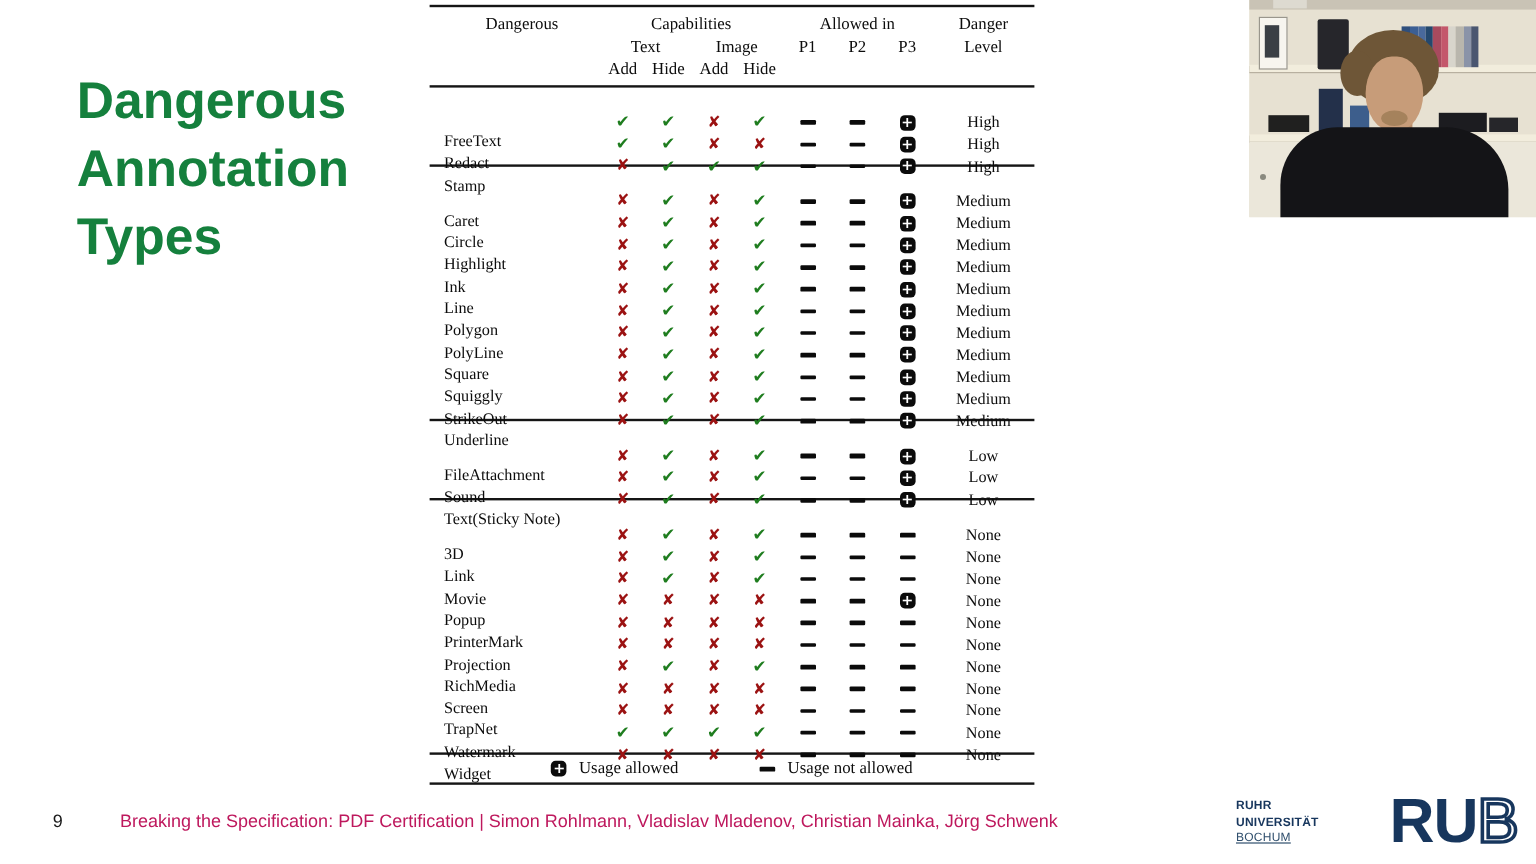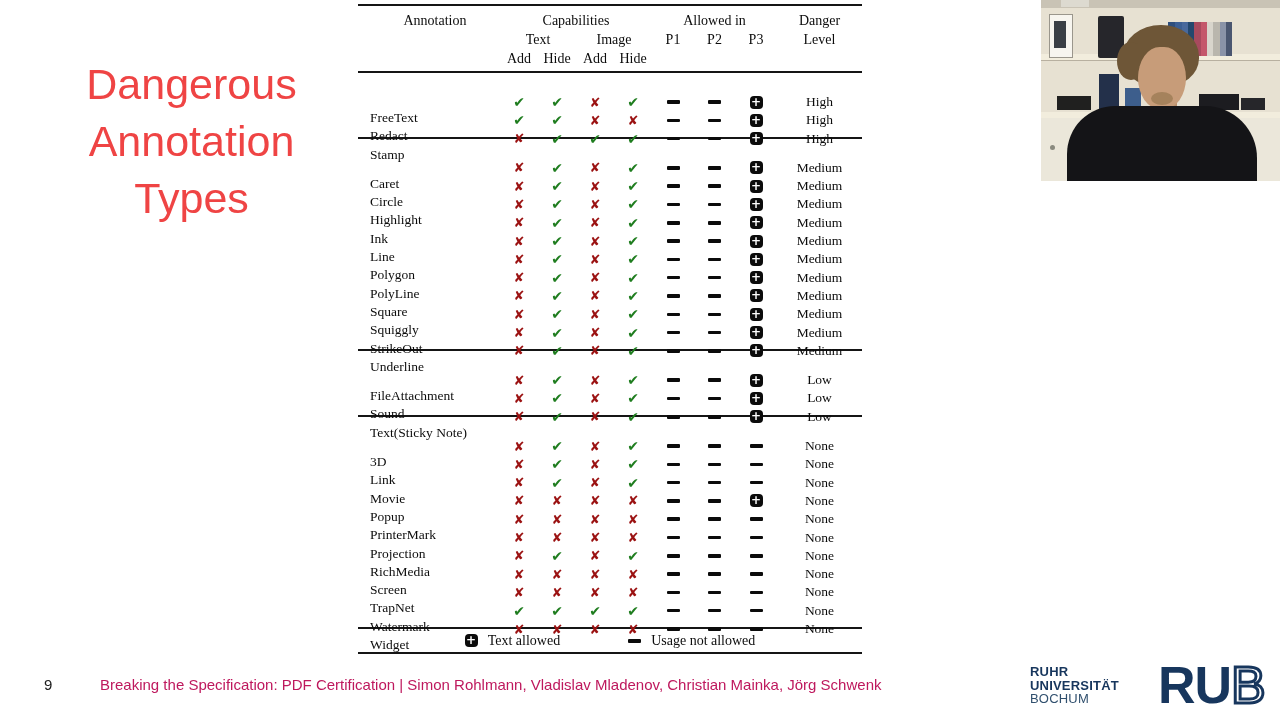--- a/index.html
+++ b/index.html
@@ -1,21 +1,21 @@
 <!DOCTYPE html>
 <html><head>
 <meta charset="utf-8">
 <style>
   html,body{margin:0;padding:0;}
   body{width:1280px;height:720px;background:#ffffff;position:relative;overflow:hidden;
        font-family:"Liberation Sans",sans-serif;color:#111;}
 
   
   .slide-title{position:absolute;left:64px;top:56px;width:255px;
-       font-size:43px;line-height:57px;font-weight:400;color:#ef4444;text-align:center;}
+       font-size:43px;line-height:57px;font-weight:700;color:#15803d;}
   .bullets{position:absolute;left:66px;top:294px;width:285px;list-style:none;margin:0;padding:0;}
   .bullets li{position:relative;padding-left:42px;font-size:20px;line-height:29px;
        color:#0d0d0d;margin-bottom:24px;}
   .bullets li::before{content:"•";position:absolute;left:6px;top:0;font-size:20px;}
 
   
   .ann-table{position:absolute;left:358px;top:4px;width:504px;
        font-family:"Liberation Serif",serif;font-size:13.5px;color:#0c0c0c;
        border-top:2.5px solid #151515;}
   .tgrid{display:grid;grid-template-columns:142px 38px 38px 38px 38px 42px 41px 42px 1fr;
@@ -84,38 +84,38 @@
   .hair2{left:76px;top:42px;width:28px;height:38px;background:#6e5637;border-radius:50%;}
   .face{left:97px;top:47px;width:48px;height:62px;background:#c79c79;border-radius:50%/55%;}
   .beard{left:110px;top:92px;width:22px;height:13px;background:#a5825c;border-radius:50%;}
   .neck{left:110px;top:100px;width:26px;height:16px;background:#b98f6c;}
   .shirt{left:26px;top:106px;width:190px;height:76px;background:#141417;
        border-radius:48px 52px 0 0;}
 
   
   .footer-number{position:absolute;left:44px;top:676px;font-size:15px;color:#1a1a1a;}
   .footer-title{position:absolute;left:100px;top:676px;font-size:15px;color:#be185d;}
-  .uni-block{position:absolute;left:1030px;top:665px;font-size:13px;line-height:13.5px;
+  .uni-block{position:absolute;left:1030px;top:665px;font-size:10px;line-height:13.5px;
        color:#17365d;font-weight:700;letter-spacing:0.2px;}
-  .uni-block .uni-line3{font-weight:400;color:#31506e;}
+  .uni-block .uni-line3{font-weight:400;color:#31506e;text-decoration:underline;}
   .rub-logo{position:absolute;left:1158px;top:659px;font-size:52px;line-height:52px;
        color:#17365d;letter-spacing:-1px;}
   .rub-ru{font-weight:800;}
   .rub-b{font-weight:400;color:#ffffff;-webkit-text-stroke:3px #17365d;}
 </style>
 </head>
 <body>
 
 <div class="slide-title">Dangerous Annotation Types</div>
 <ul class="bullets">
 </ul>
 
 <div class="ann-table">
   <div class="thead tgrid">
-    <div class="hcell h-annotation">Annotation</div>
+    <div class="hcell h-annotation">Dangerous</div>
     <div class="hcell h-capabilities">Capabilities</div>
     <div class="hcell h-allowedin">Allowed in</div>
     <div class="hcell h-danger">Danger</div>
     <div class="hcell h-text">Text</div>
     <div class="hcell h-image">Image</div>
     <div class="hcell h-p1">P1</div>
     <div class="hcell h-p2">P2</div>
     <div class="hcell h-p3">P3</div>
     <div class="hcell h-level">Level</div>
     <div class="hcell h-add1">Add</div>
@@ -830,21 +830,21 @@
           <div class="tcell">
             <span class="sym sym-dash"></span>
           </div>
           <div class="tdanger">None</div>
         </div>
       </div>
     </div>
 
   <div class="tlegend">
     <span class="sym sym-plus"></span>
-    <span>Text allowed</span>
+    <span>Usage allowed</span>
     <span class="gap"></span>
     <span class="sym sym-dash"></span>
     <span>Usage not allowed</span>
   </div>
 </div>
 
 <div class="webcam">
   <div class="wc wc-top"></div>
   <div class="wc wc-board1"></div>
   <div class="wc wc-board2"></div>

